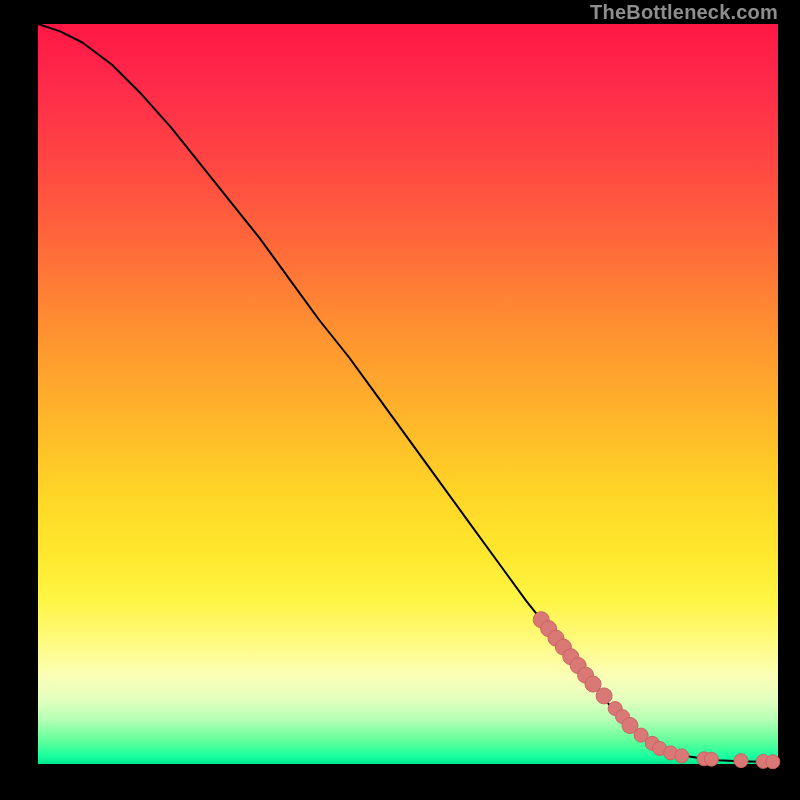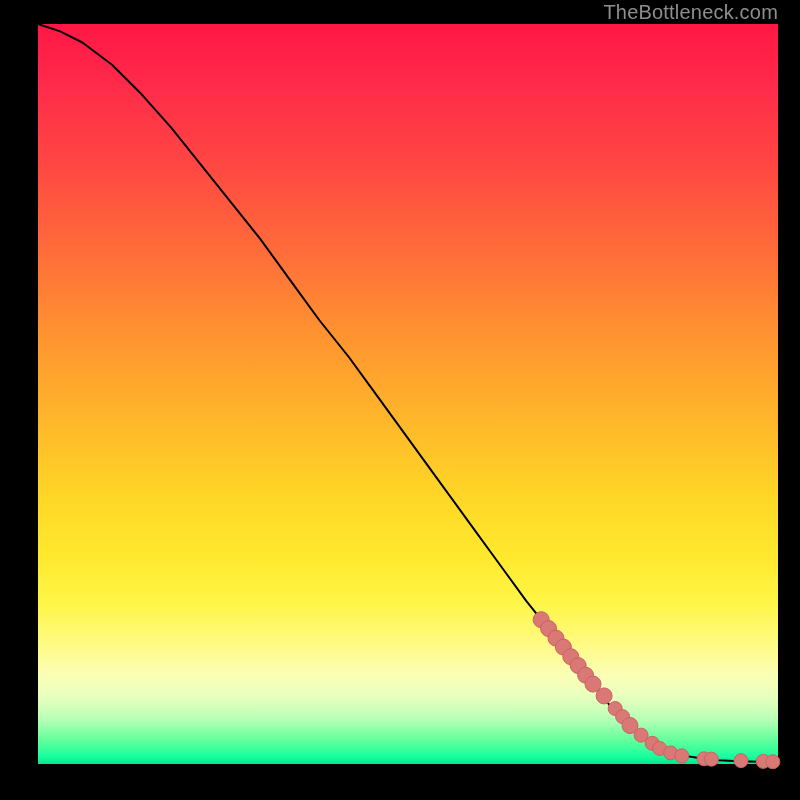--- a/index.html
+++ b/index.html
@@ -44,21 +44,21 @@
       #00e58a 100%
     );
   }
   .watermark {
     position: absolute;
     top: 1px;
     right: 22px;
     color: #8e8e8e;
     font-size: 20px;
     letter-spacing: 0.2px;
-    font-weight: 400;
+    font-weight: 700;
   }
   svg.curve {
     position: absolute;
     left: 0;
     top: 0;
     width: 740px;
     height: 740px;
     overflow: visible;
   }
 </style>

